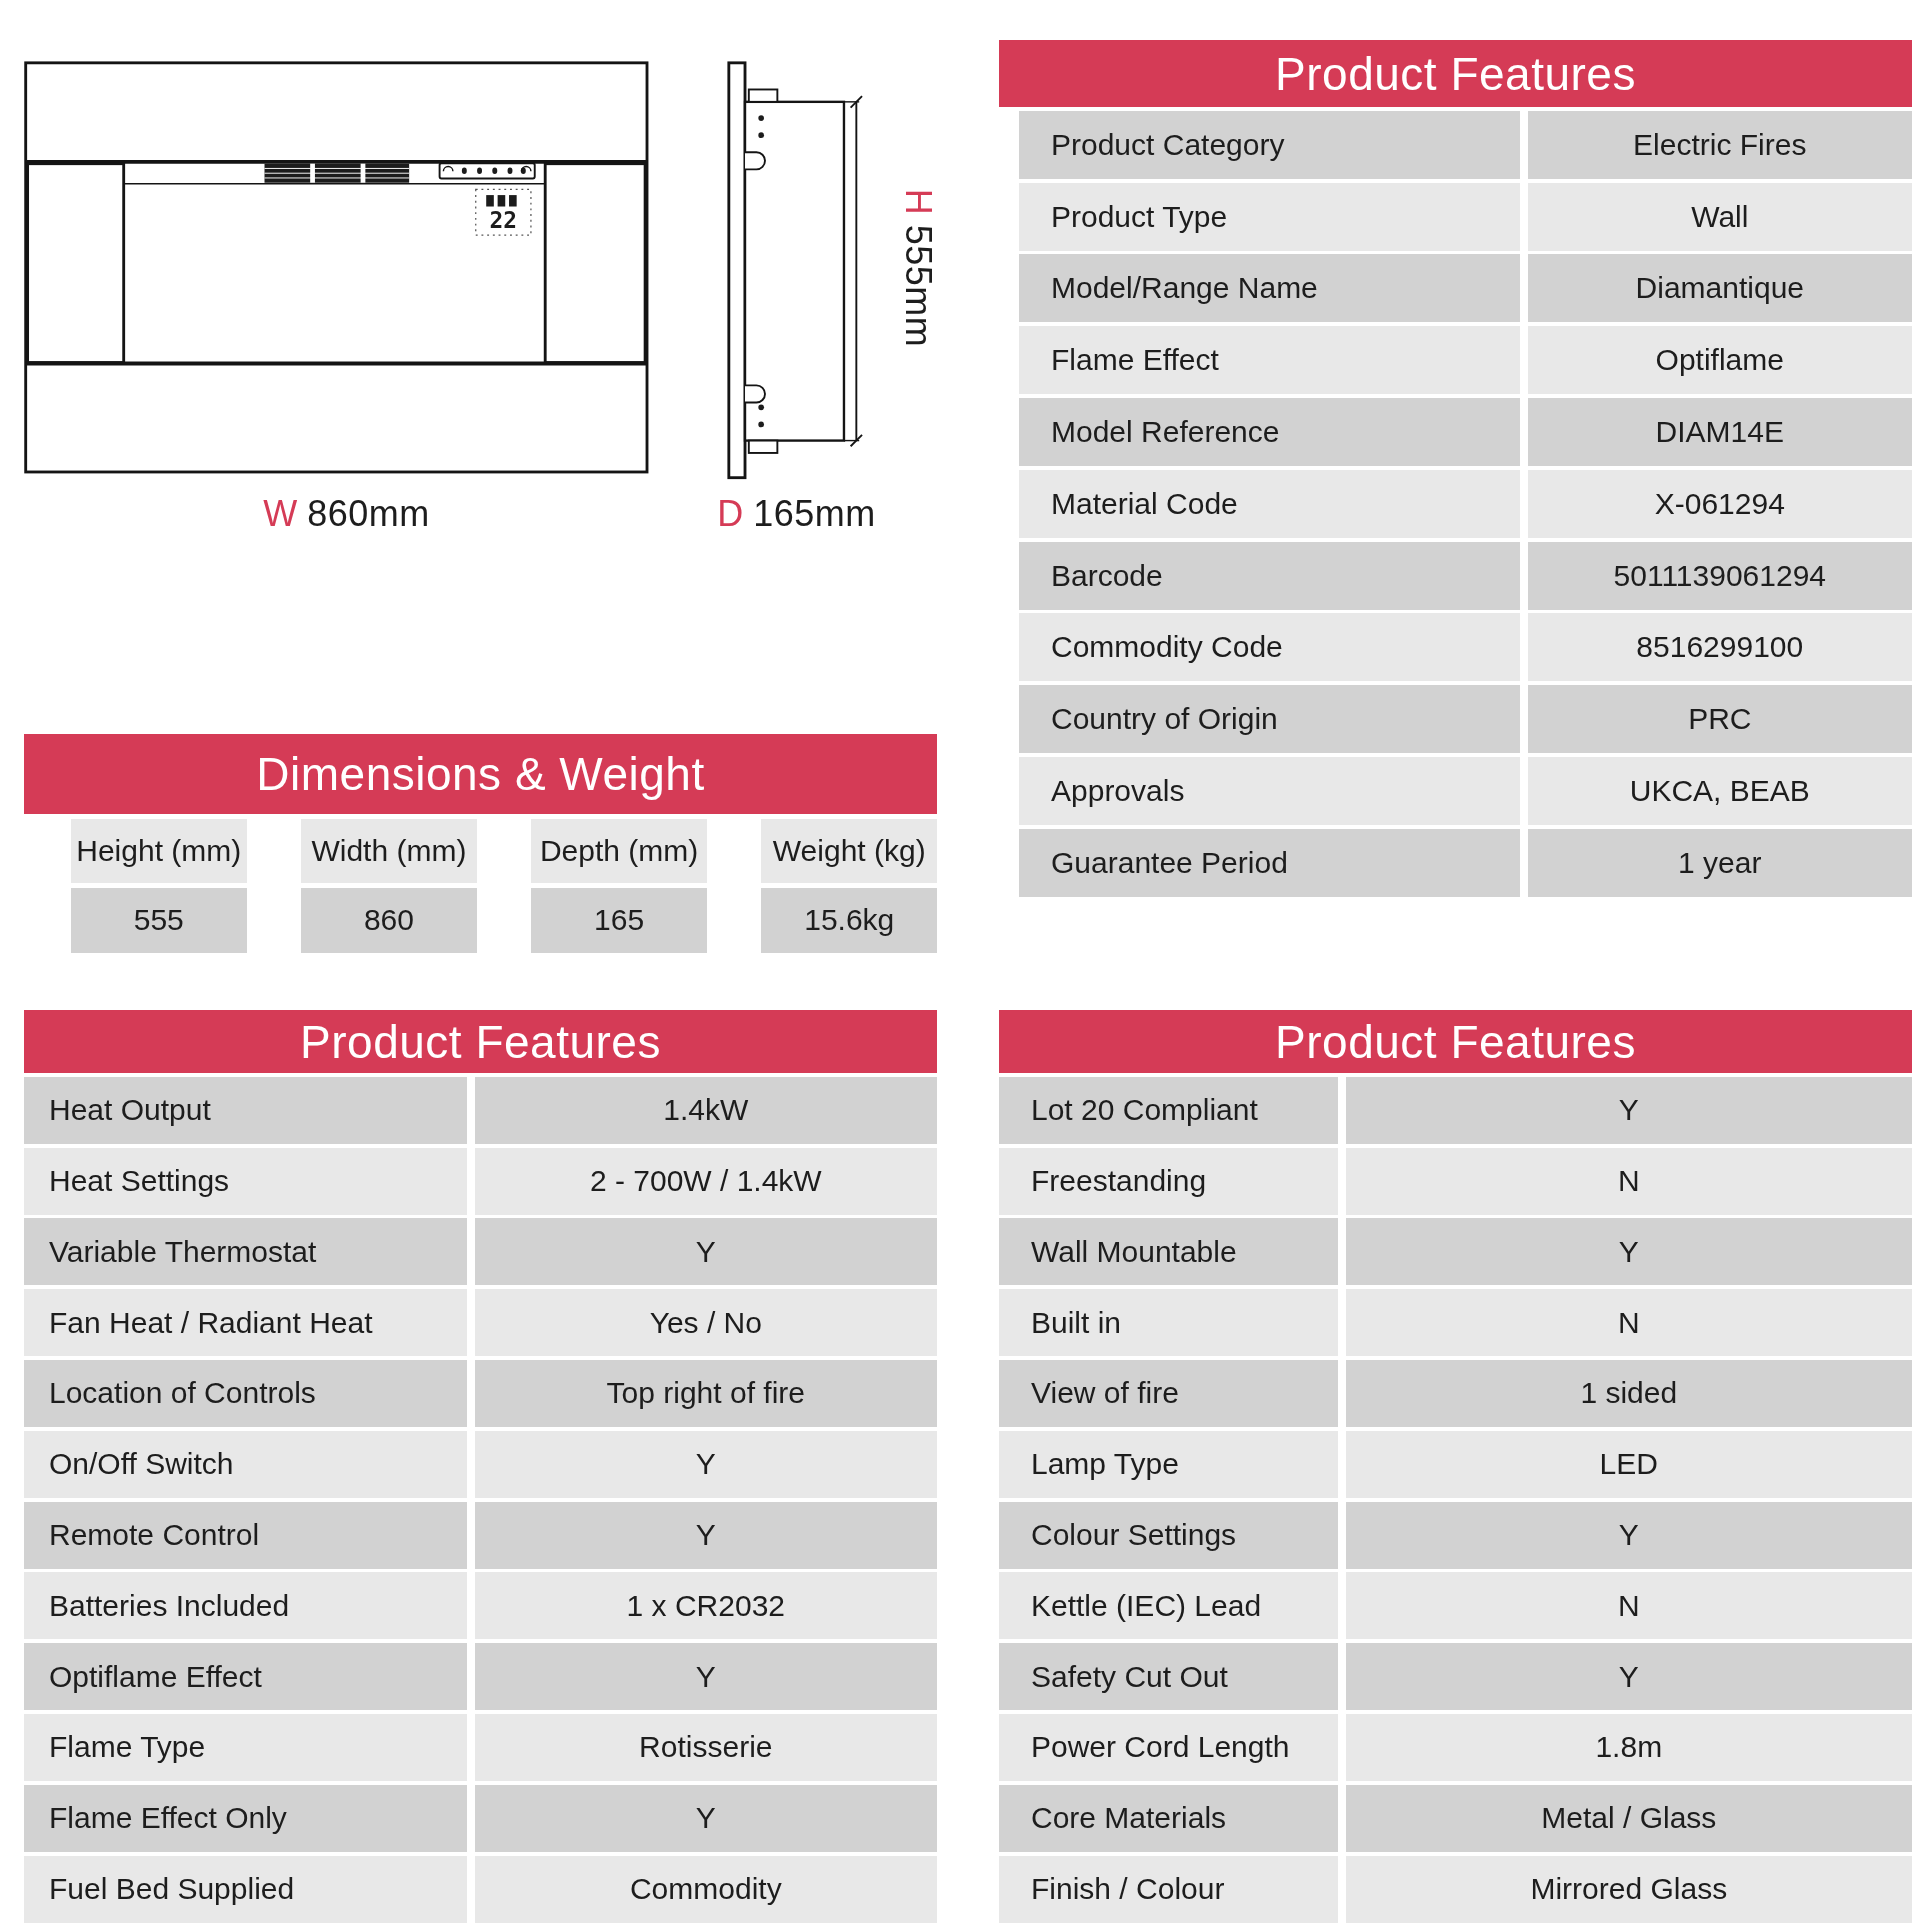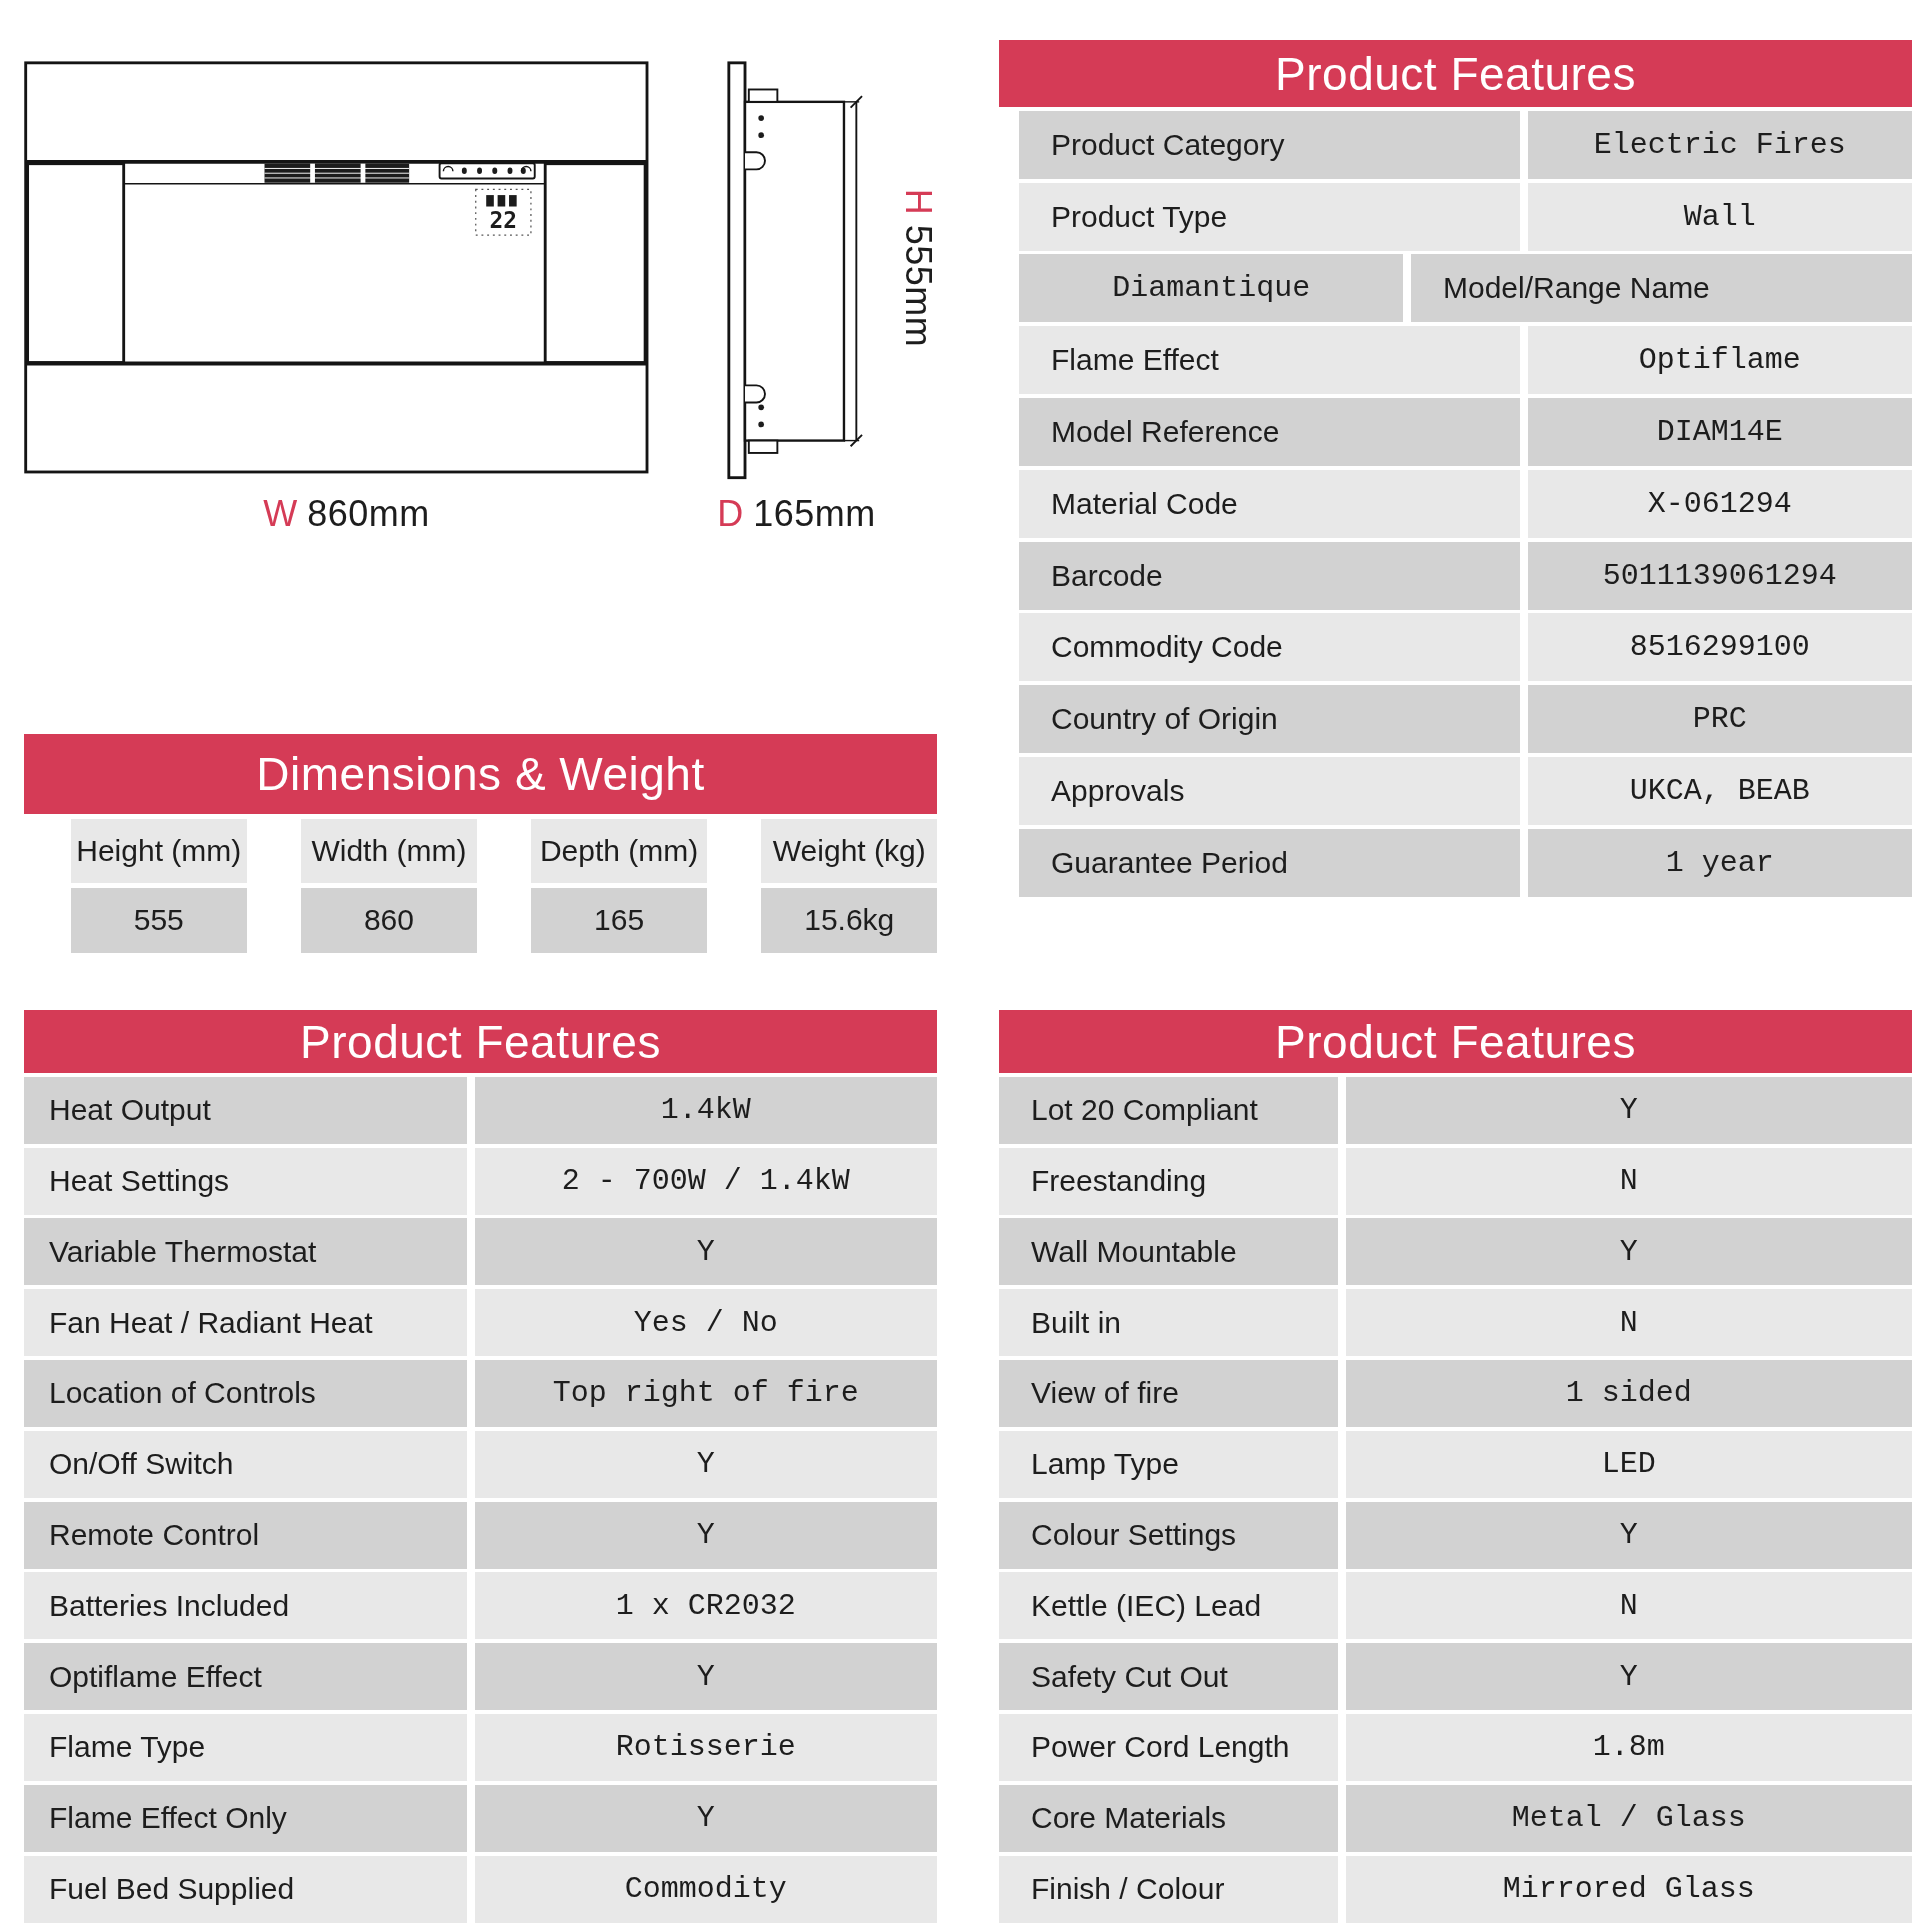--- a/index.html
+++ b/index.html
@@ -21,21 +21,21 @@
   #w-label{left:204px;top:493px;width:285px;}
   #d-label{left:654px;top:493px;width:285px;}
 
   
   .panel{position:absolute;}
   .panel-header{background:var(--accent);color:#ffffff;font-size:46px;display:flex;align-items:center;justify-content:center;margin-bottom:3.8px;letter-spacing:0.5px;}
   .t-row{display:flex;gap:7.6px;margin-bottom:3.8px;}
   .t-row:last-child{margin-bottom:0;}
   .cell{display:flex;align-items:center;font-size:30px;}
   .cell.label{padding-left:32px;}
-  .cell.value{justify-content:center;text-align:center;font-family:Liberation Mono, monospace;}
+  .cell.value{justify-content:center;text-align:center;}
   .t-row:nth-child(odd) .cell{background:var(--row-light);}
   .t-row:nth-child(even) .cell{background:var(--row-dark);}
 
   
   #pf-top{left:999px;top:40px;width:913px;}
   #pf-top .panel-header{height:67px;}
   #pf-top .t-row{height:68px;padding-left:20px;}
   #pf-top .cell.label{flex:0 0 501px;}
   #pf-top .cell.value{flex:1;}
 
@@ -139,22 +139,22 @@
   <div class="panel-header">Product Features</div>
   <div class="t-row">
       <div class="cell label">Product Category</div>
       <div class="cell value">Electric Fires</div>
     </div>
   <div class="t-row">
       <div class="cell label">Product Type</div>
       <div class="cell value">Wall</div>
     </div>
   <div class="t-row">
+      <div class="cell label">Model/Range Name</div>
       <div class="cell value">Diamantique</div>
-      <div class="cell label">Model/Range Name</div>
     </div>
   <div class="t-row">
       <div class="cell label">Flame Effect</div>
       <div class="cell value">Optiflame</div>
     </div>
   <div class="t-row">
       <div class="cell label">Model Reference</div>
       <div class="cell value">DIAM14E</div>
     </div>
   <div class="t-row">

